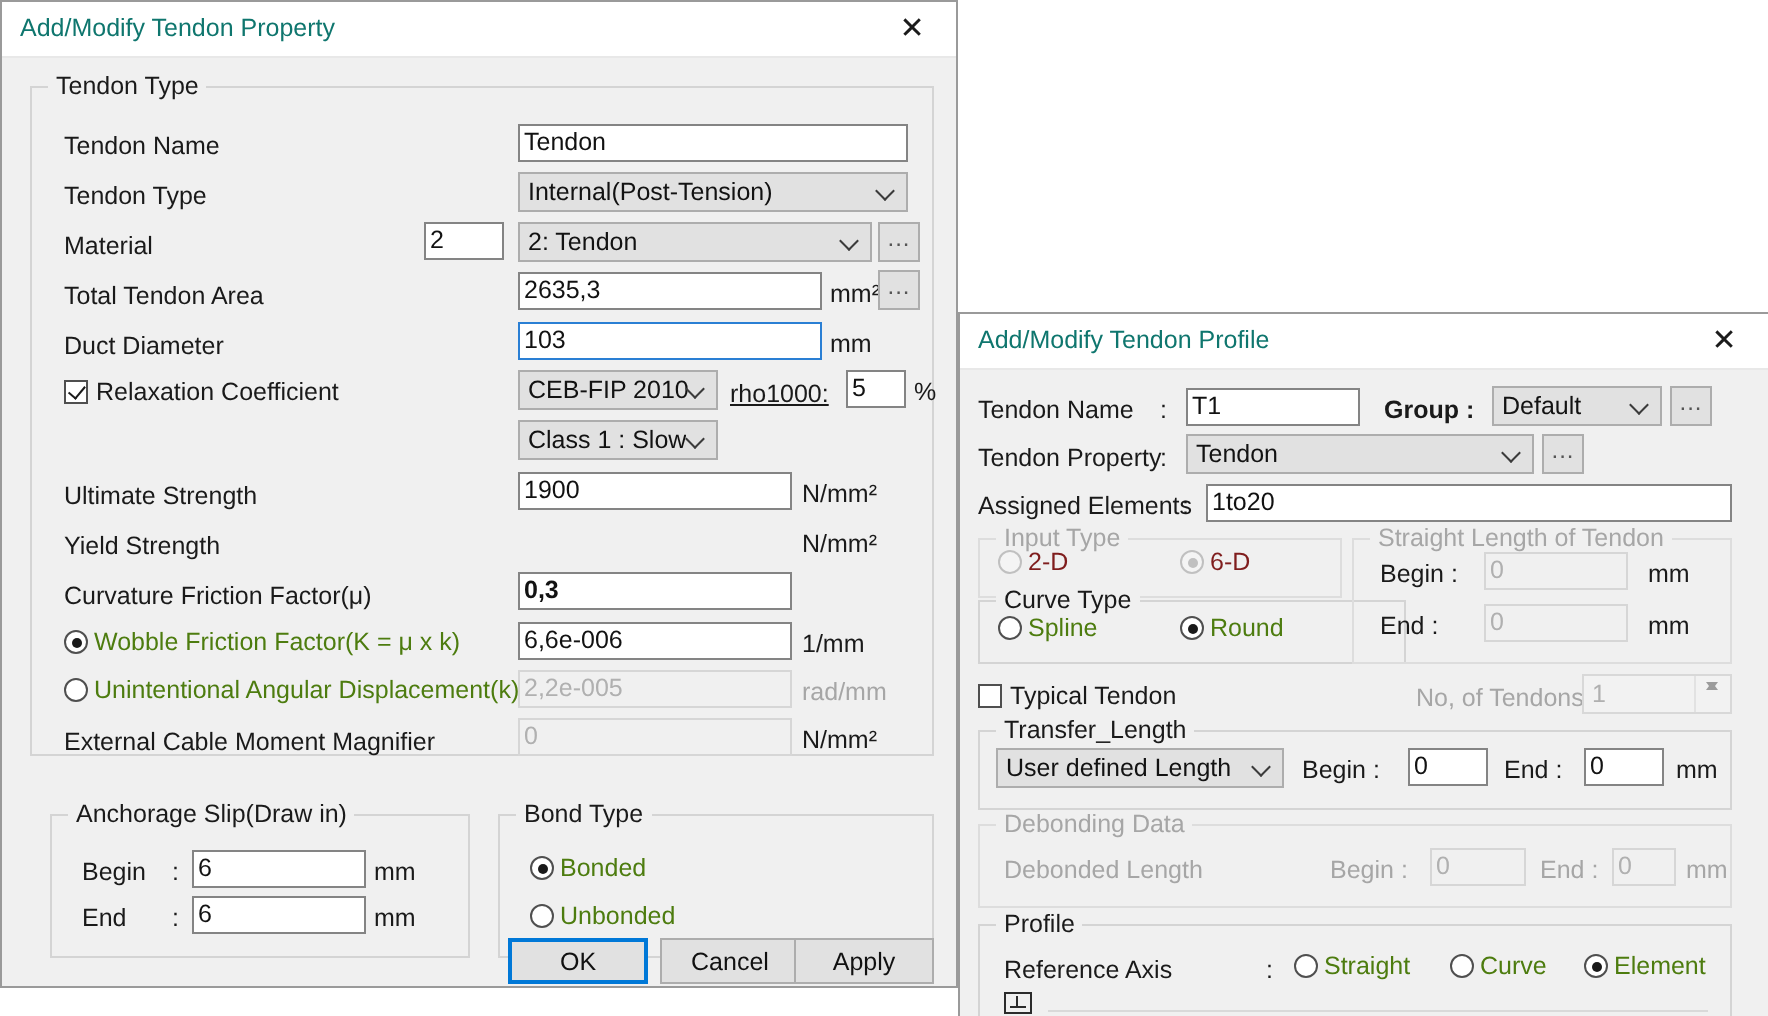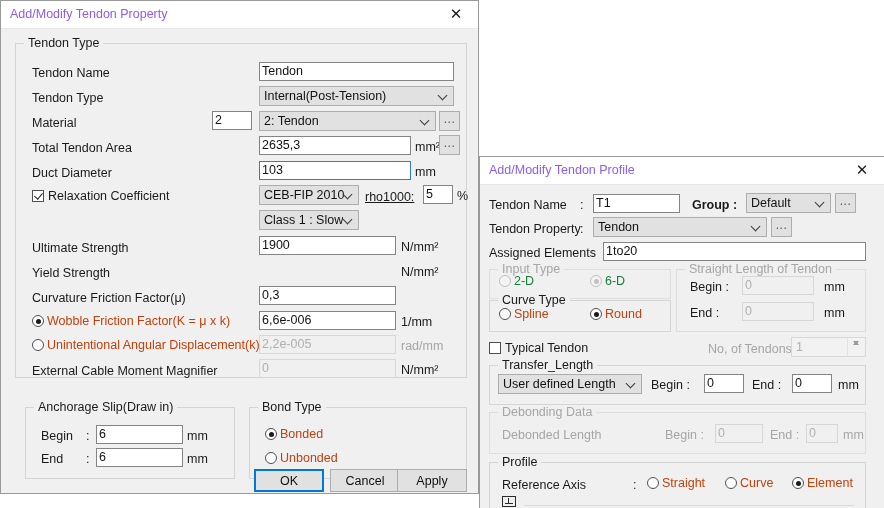--- a/index.html
+++ b/index.html
@@ -22,21 +22,21 @@
     position: relative;
     height: 28px;
     background: #ffffff;
     border-bottom: 1px solid #e8e8e8;
     box-sizing: border-box;
   }
   .titlebar .title {
     position: absolute;
     left: 9px; top: 6px;
     font-size: 12.5px;
-    color: #8b5cf6;
+    color: #0f766e;
     white-space: nowrap;
   }
   .closebtn {
     position: absolute;
     top: 0; right: 0;
     width: 44px; height: 27px;
     display: flex; align-items: center; justify-content: center;
     font-size: 15px;
     color: #1b1b1b;
     line-height: 1;
@@ -204,24 +204,24 @@
     content: "";
     position: absolute;
     left: 2.5px; top: 2.5px;
     width: 5px; height: 5px;
     border-radius: 50%;
     background: #1a1a1a;
   }
   .rad.dim .circ.sel::after { background: #c0c0c0; }
   .rad .txt {
     position: absolute; left: 15px; top: -1px;
-    font-size: 12.5px; color: #c2410c; white-space: nowrap;
+    font-size: 12.5px; color: #4d7c0f; white-space: nowrap;
     line-height: 15px;
   }
-  .rad.dim .txt { color: #15803d; }
+  .rad.dim .txt { color: #7f1d1d; }
 
   
   .spin {
     position: absolute;
     box-sizing: border-box;
     background: #f2f2f2;
     border: 1px solid #d8d8d8;
     height: 20px;
     font-size: 12.5px;
     color: #b0b0b0;
@@ -332,21 +332,21 @@
       </div>
 
       <div class="lbl" style="left:31px; top:212px;">Ultimate Strength</div>
       <div class="inp" style="left:258px; top:207px; width:137px;">1900</div>
       <div class="unit" style="left:400px; top:211px;">N/mm²</div>
 
       <div class="lbl" style="left:31px; top:237px;">Yield Strength</div>
       <div class="unit" style="left:400px; top:236px;">N/mm²</div>
 
       <div class="lbl" style="left:31px; top:262px;">Curvature Friction Factor(μ)</div>
-      <div class="inp" style="left:258px; top:257px; width:137px;">0,3</div>
+      <div class="inp" style="left:258px; top:257px; width:137px;font-weight:bold;">0,3</div>
 
       <div class="rad" style="left:31px; top:286px;">
         <div class="circ sel"></div>
         <div class="txt">Wobble Friction Factor(K = μ x k)</div>
       </div>
       <div class="inp" style="left:258px; top:282px; width:137px;">6,6e-006</div>
       <div class="unit" style="left:400px; top:286px;">1/mm</div>
 
       <div class="rad" style="left:31px; top:310px;">
         <div class="circ"></div>
@@ -426,21 +426,21 @@
       </div>
       <div class="rad dim" style="left:19px; top:90px;">
         <div class="circ"></div>
         <div class="txt">2-D</div>
       </div>
       <div class="rad dim" style="left:110px; top:90px;">
         <div class="circ sel"></div>
         <div class="txt">6-D</div>
       </div>
 
-      <div class="group" style="left:9px; top:115px; width:182px; height:32px;">
+      <div class="group" style="left:9px; top:115px; width:214px; height:32px;">
         <div class="legend">Curve Type</div>
       </div>
       <div class="rad" style="left:19px; top:123px;">
         <div class="circ"></div>
         <div class="txt">Spline</div>
       </div>
       <div class="rad" style="left:110px; top:123px;">
         <div class="circ sel"></div>
         <div class="txt">Round</div>
       </div>

